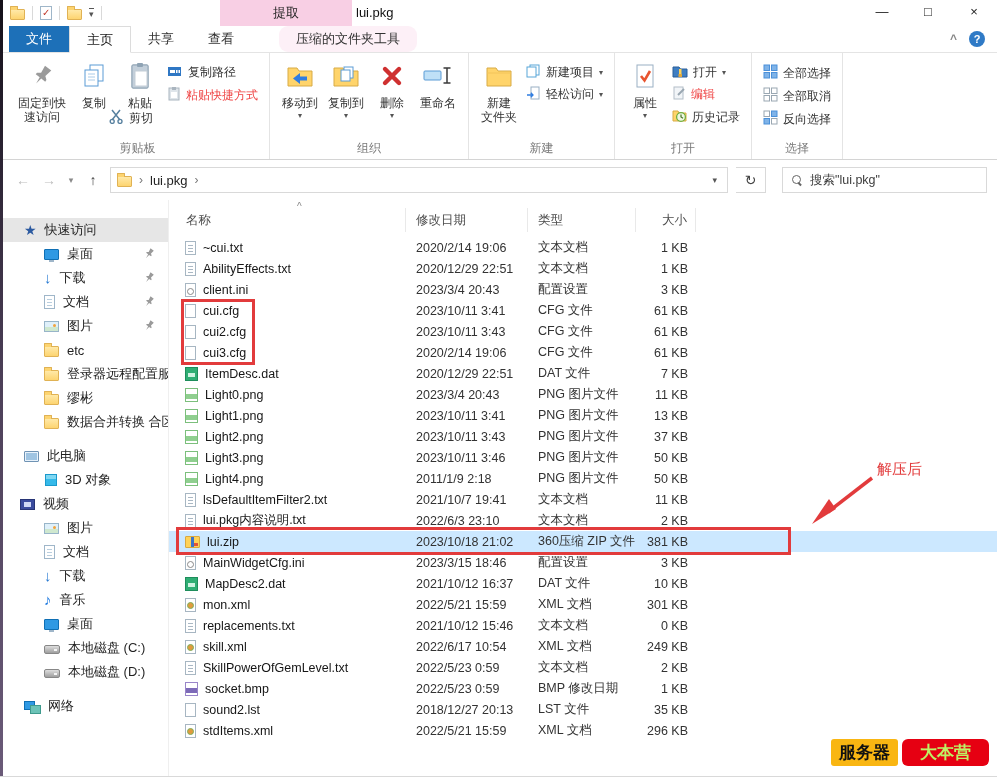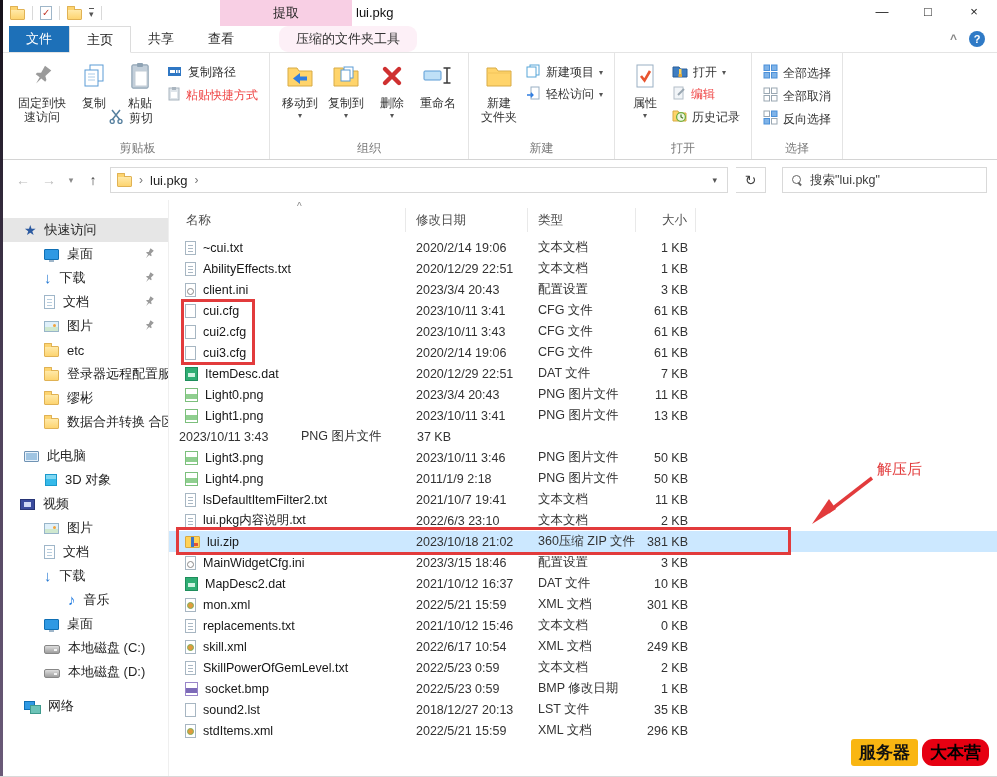--- a/index.html
+++ b/index.html
@@ -126,21 +126,21 @@
   .qat-doc::after { content:"✓"; position:absolute; left:1px; top:0px; color:#c0392b; font-size:10px; font-weight:bold;}
 
   
   .redbox1 { position:absolute; left:181px; top:299px; width:74px; height:66px; border:3px solid #e23b3c; z-index:6;}
   .redbox2 { position:absolute; left:176px; top:527px; width:615px; height:28px; border:3px solid #e23b3c; z-index:6;}
   .note { position:absolute; left:877px; top:460px; color:#e23b3c; font-size:15px; z-index:6;}
   .arrow-svg { position:absolute; left:800px; top:470px; z-index:6;}
 
   .badge { position:absolute; right:8px; bottom:10px; display:flex; gap:4px; font-weight:bold; font-size:17px; z-index:6;}
   .badge .b1 { background:#f9b612; color:#111; padding:2px 8px; border-radius:3px;}
-  .badge .b2 { background:#e60012; color:#000000; padding:2px 8px; border-radius:11px;}
+  .badge .b2 { background:#e60012; color:#bef264; padding:2px 18px; border-radius:6px;}
 </style>
 </head>
 <body>
 
 <div class="window">
   <div class="edge"></div>
 
   <div class="titlebar">
     <div class="qat">
       <span class="ic ic-folder"></span>
@@ -493,21 +493,21 @@
             <span>图片</span>
           </div>
           <div class="srow" style="padding-left: 44px;">
             <span class="ic ic-doc"></span>
             <span>文档</span>
           </div>
           <div class="srow" style="padding-left: 44px;">
             <span class="ic ic-download"></span>
             <span>下载</span>
           </div>
-          <div class="srow" style="padding-left: 68px;">
+          <div class="srow" style="padding-left: 44px;">
             <span class="ic ic-music"></span>
             <span>音乐</span>
           </div>
           <div class="srow" style="padding-left: 44px;">
             <span class="ic ic-desktop"></span>
             <span>桌面</span>
           </div>
           <div class="srow" style="padding-left: 44px;">
             <span class="ic ic-disk"></span>
             <span>本地磁盘 (C:)</span>
@@ -610,20 +610,24 @@
           <div class="frow">
             <div class="cell-name">
               <span class="ic ic-png"></span>
               <span>Light1.png</span>
             </div>
             <div class="cell-date">2023/10/11 3:41</div>
             <div class="cell-type">PNG 图片文件</div>
             <div class="cell-size">13 KB</div>
           </div>
           <div class="frow">
+            <div class="cell-name">
+              <span class="ic ic-png"></span>
+              <span>Light2.png</span>
+            </div>
             <div class="cell-date">2023/10/11 3:43</div>
             <div class="cell-type">PNG 图片文件</div>
             <div class="cell-size">37 KB</div>
           </div>
           <div class="frow">
             <div class="cell-name">
               <span class="ic ic-png"></span>
               <span>Light3.png</span>
             </div>
             <div class="cell-date">2023/10/11 3:46</div>

